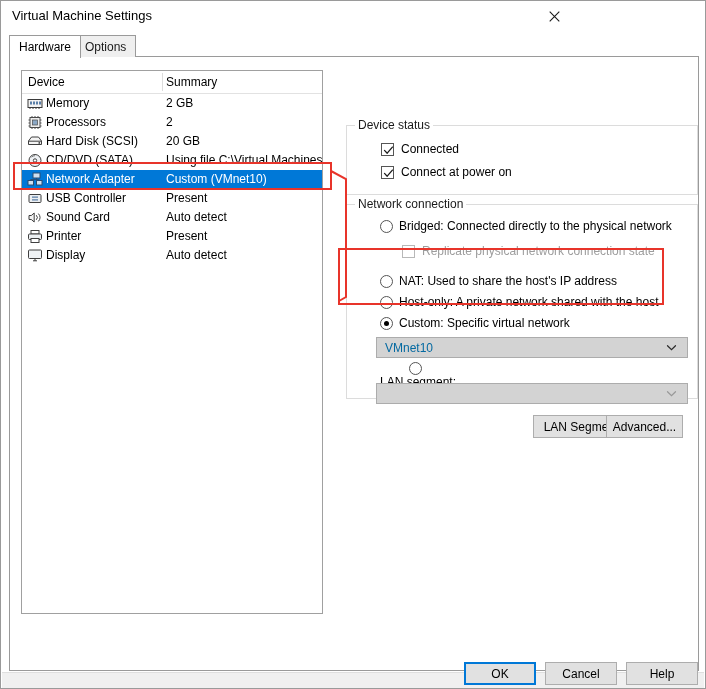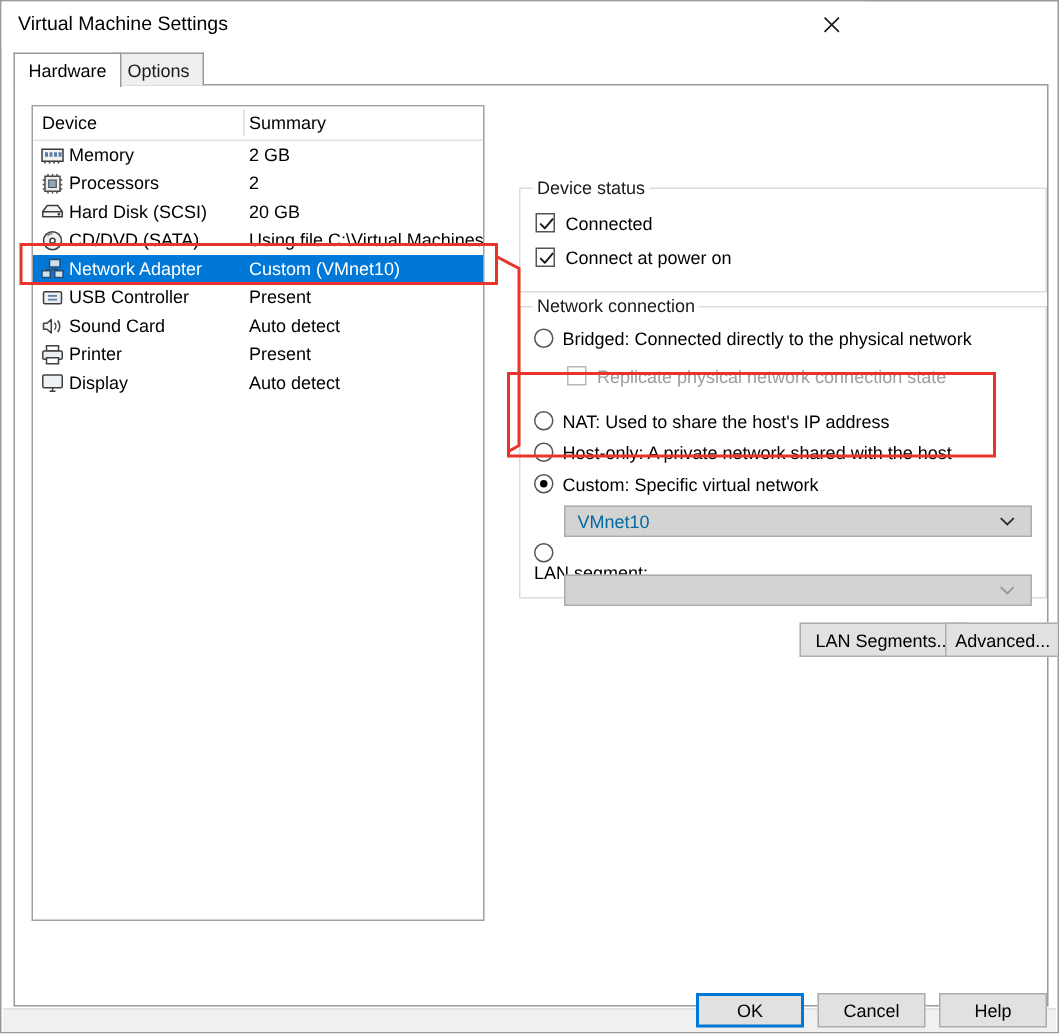--- a/index.html
+++ b/index.html
@@ -197,23 +197,24 @@
   }
   #gb-network {
     left: 336px; top: 147px;
     width: 352px; height: 195px;
   }
 
   
   .chk-row, .radio-row {
     position: absolute;
     display: flex;
-    align-items: flex-start;
+    align-items: center;
     cursor: default;
     white-space: nowrap;
+    margin-left: 24px;
   }
   .cb {
     width: 13px; height: 13px;
     box-sizing: border-box;
     border: 1px solid #555555;
     background: #ffffff;
     margin-right: 7px;
     position: relative;
     flex: none;
   }
@@ -266,21 +267,21 @@
   .combo.disabled .chev { opacity: .35; }
 
   
   #btn-lanseg {
     position: absolute;
     left: 511px; top: 358px;
     width: 112px; height: 23px; margin-left: 12px;
   }
   #btn-advanced {
     position: absolute;
-    left: 620px; top: 358px;
+    left: 596px; top: 358px;
     width: 77px; height: 23px;
   }
 
   
   #footer {
     position: absolute;
     left: 1px; top: 671px;
     width: 702px; height: 45px;
     background: #f0f0f0;
     border-top: 1px solid #dfdfdf;

